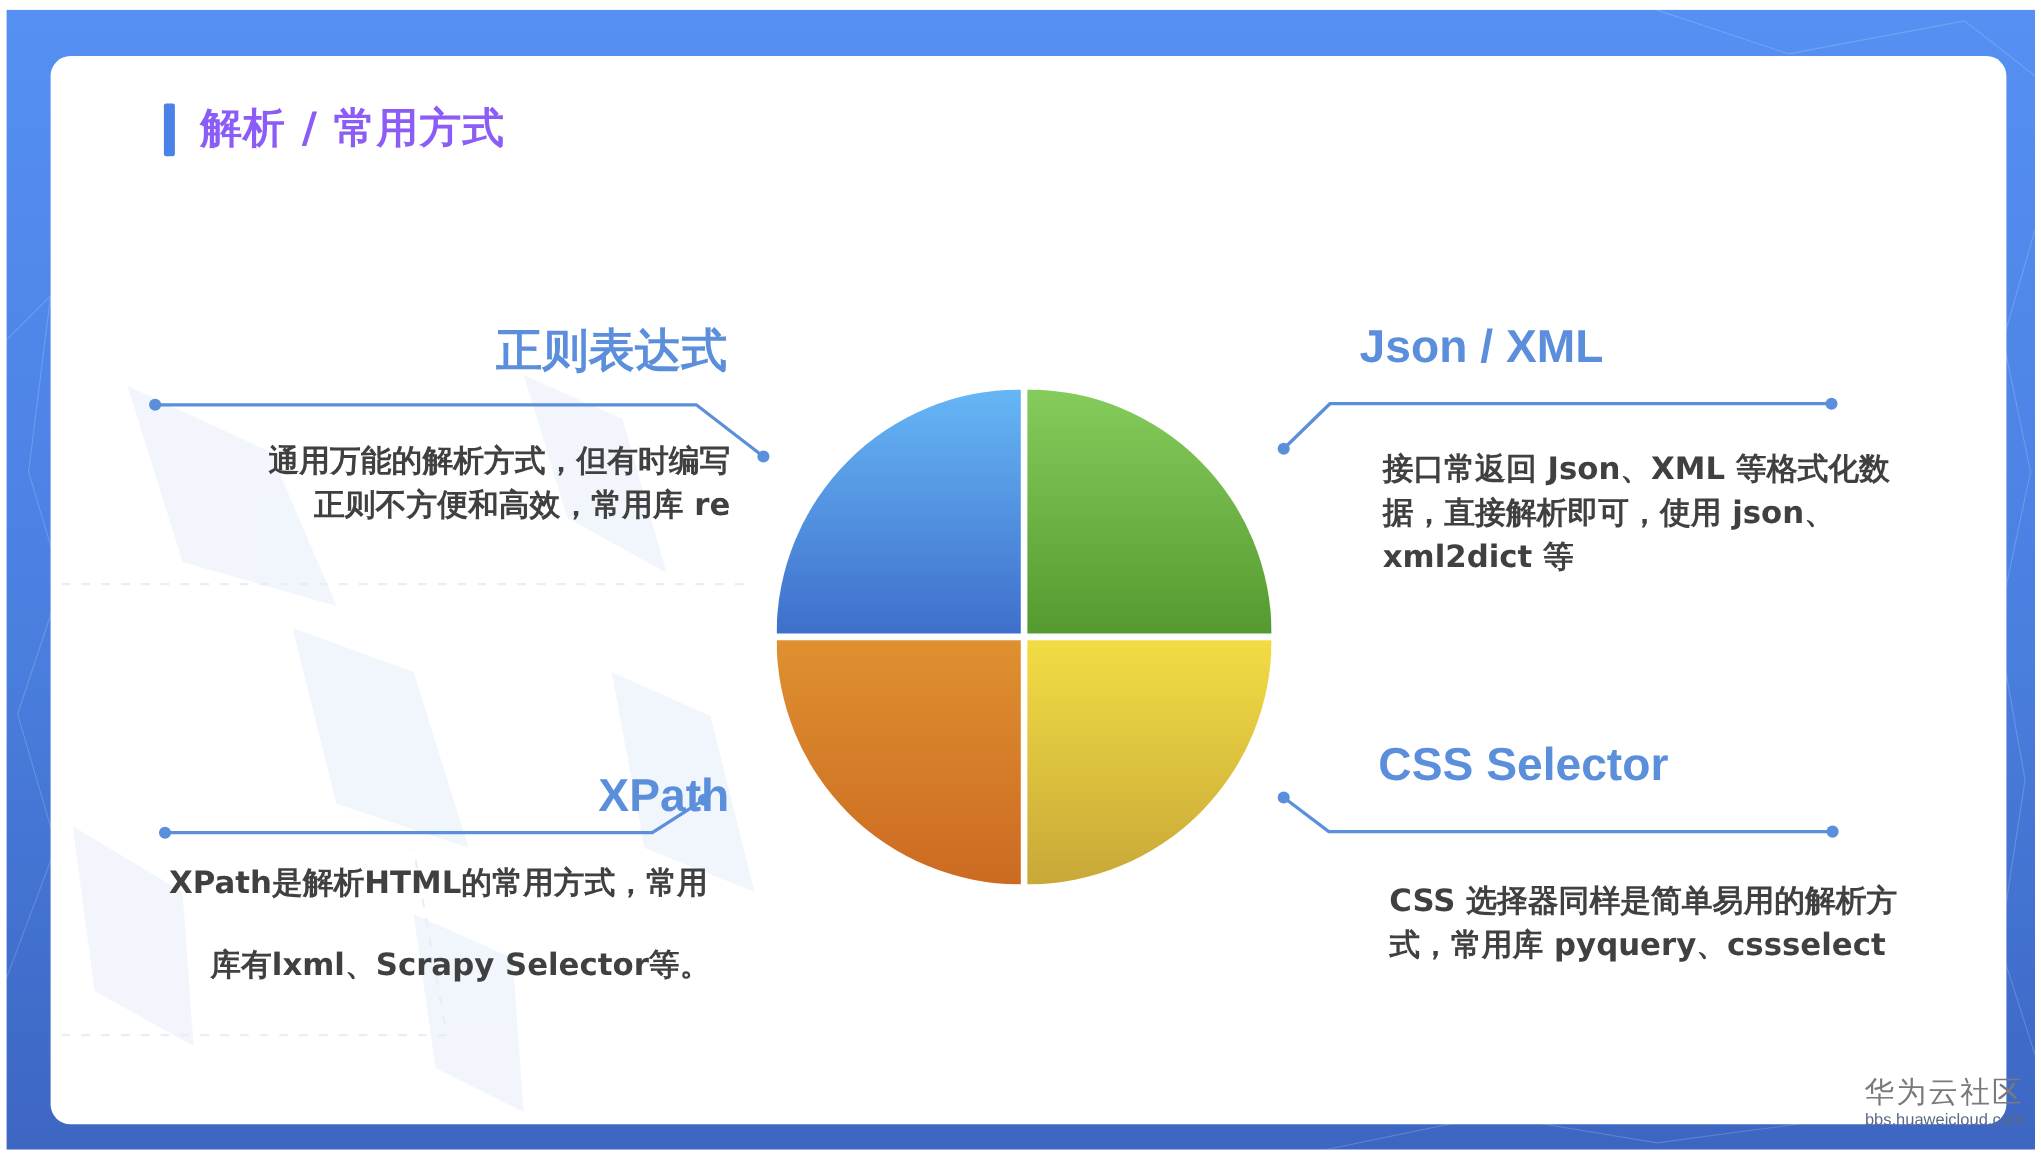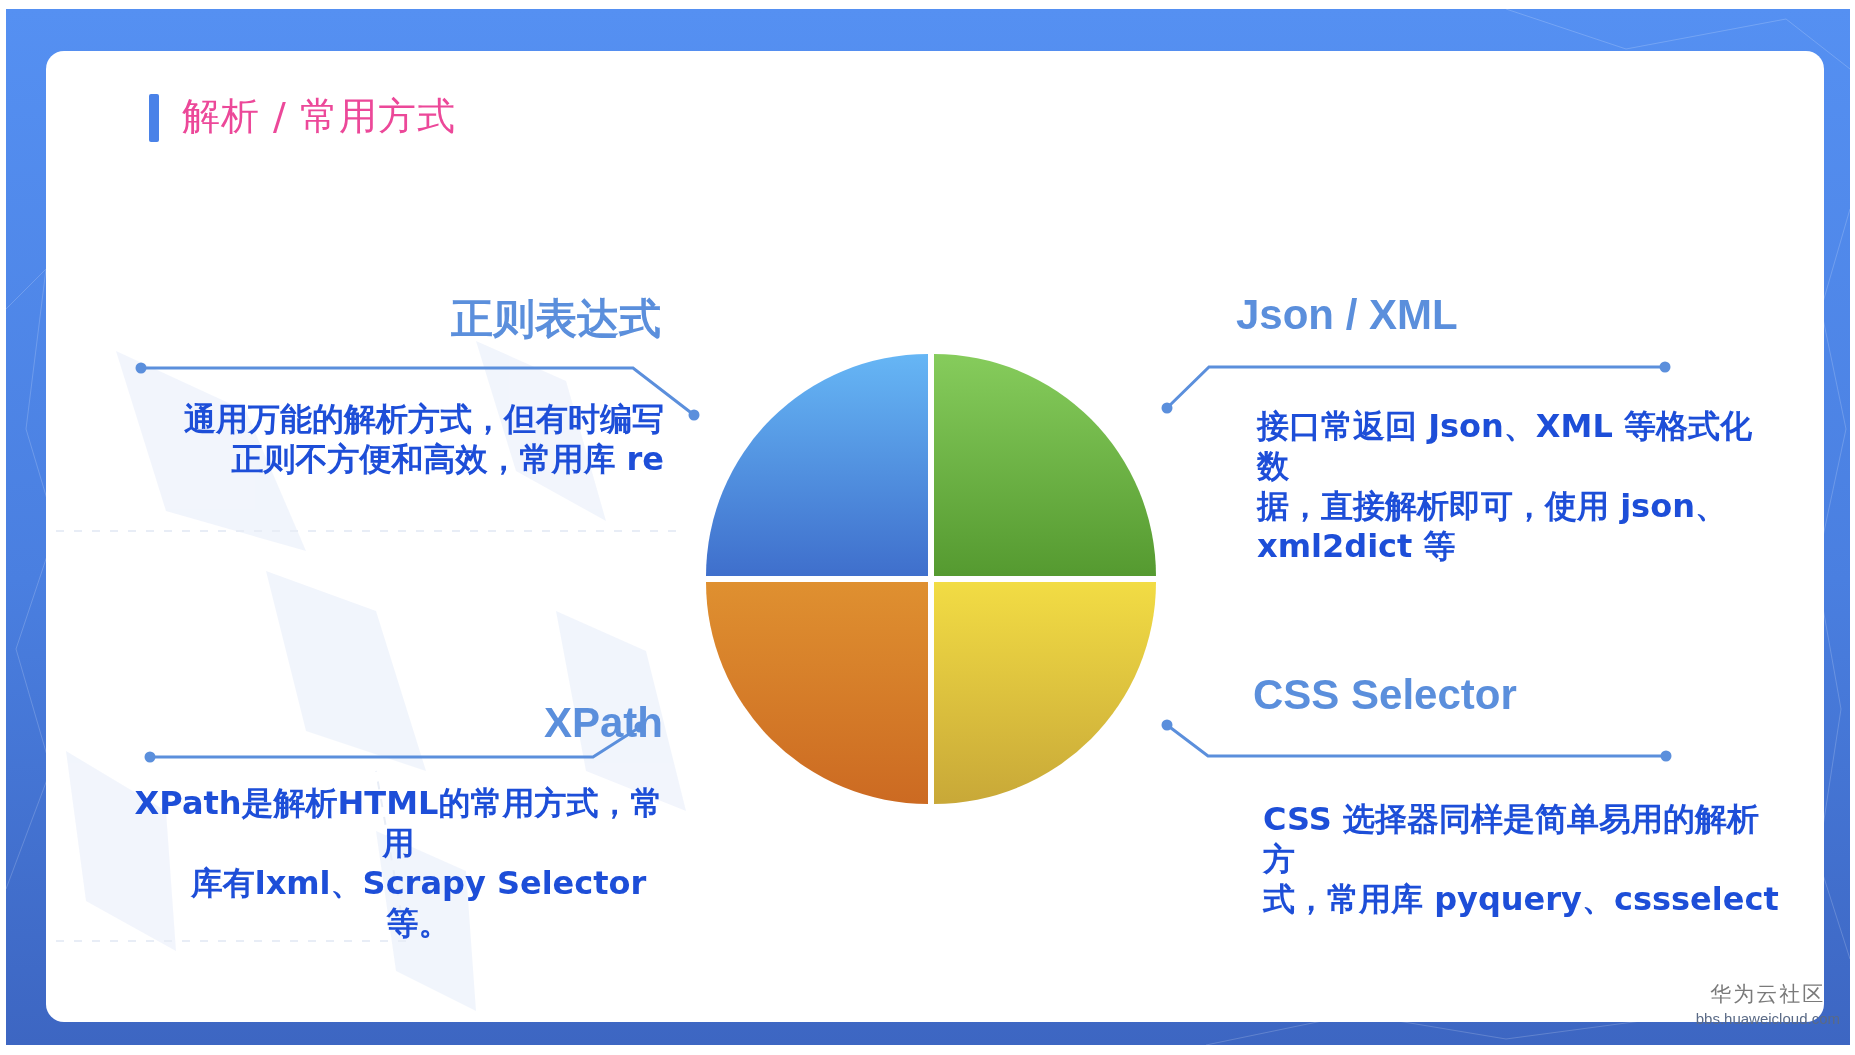--- a/index.html
+++ b/index.html
@@ -19,39 +19,39 @@
   .card {
     position: absolute; left: 40px; top: 42px; width: 1778px; height: 971px;
     background: #ffffff; border-radius: 18px; overflow: hidden;
   }
   .bgdeco { position: absolute; left: 0; top: 0; width: 1778px; height: 971px; }
   .title-bar {
     position: absolute; left: 103px; top: 43px; width: 10px; height: 48px;
     background: #4a82e8; border-radius: 2px;
   }
   .page-title {
-    position: absolute; left: 136px; top: 40px; font-size: 38px; font-weight: normal;
-    color: #ec4899; letter-spacing: 1px; white-space: nowrap;
+    position: absolute; left: 136px; top: 40px; font-size: 38px; font-weight: bold;
+    color: #8b5cf6; letter-spacing: 1px; white-space: nowrap;
   }
   .heading {
     position: absolute; font-size: 42px; font-weight: bold; color: #5b8fdc;
     white-space: nowrap; font-family: "Liberation Sans", "DejaVu Sans", sans-serif;
   }
   .desc {
-    position: absolute; font-size: 32px; font-weight: bold; color: #1d4ed8;
+    position: absolute; font-size: 28px; font-weight: bold; color: #404040;
     line-height: 40px;
   }
   .desc.right { text-align: right; }
   .desc.left { text-align: left; margin-left: 21px; }
   .connectors { position: absolute; left: 0; top: 0; width: 1778px; height: 971px; pointer-events: none; }
   .pie { position: absolute; left: 660px; top: 303px; width: 450px; height: 450px; }
   .watermark {
     position: absolute; right: 10px; bottom: 18px; text-align: center; color: #6b6b6b;
   }
-  .watermark .wm-cn { font-size: 21px; line-height: 34px; letter-spacing: 2px; color: #7a7a7a; }
+  .watermark .wm-cn { font-size: 27px; line-height: 34px; letter-spacing: 2px; color: #7a7a7a; }
   .watermark .wm-url { font-size: 15px; line-height: 16px; color: #5a6a86; font-family: "Liberation Sans", sans-serif; }
 </style>
 </head>
 <body>
 
 <div class="frame">
   <svg class="net" viewBox="0 0 1844 1036" width="1844" height="1036">
     <g stroke="#ffffff" stroke-width="1" fill="none">
       <path d="M0 300 L40 260 L20 420 L50 520 L10 640 L45 760 L0 880"></path>
       <path d="M1844 200 L1815 300 L1840 420 L1810 560 L1835 700 L1812 850 L1844 950"></path>
@@ -107,21 +107,21 @@
     <div class="heading" style="left:1190px; top:240px;">Json / XML</div>
     <div class="desc left" style="left:1190px; top:355px; width:520px;">
       <div>接口常返回 Json、XML 等格式化数</div>
       <div>据，直接解析即可，使用 json、</div>
       <div>xml2dict 等</div>
     </div>
 
     <div class="heading" style="left:380px; top:628px; width:237px; text-align:right;margin-top:20px;">XPath</div>
     <div class="desc right" style="left:80px; top:732px; width:545px; text-align:center;">
       <div>XPath是解析HTML的常用方式，常用</div>
-      <div style="padding-left:40px;">库有lxml、Scrapy Selector等。</div>
+      <div style="padding-left:40px;margin-top:34px;">库有lxml、Scrapy Selector等。</div>
     </div>
 
     <div class="heading" style="left:1207px; top:620px;text-align:center;">CSS Selector</div>
     <div class="desc left" style="left:1196px; top:748px; width:520px;">
       <div>CSS 选择器同样是简单易用的解析方</div>
       <div>式，常用库 pyquery、cssselect</div>
     </div>
 
     <svg class="pie" viewBox="0 0 450 450" width="450" height="450">
       <defs>

